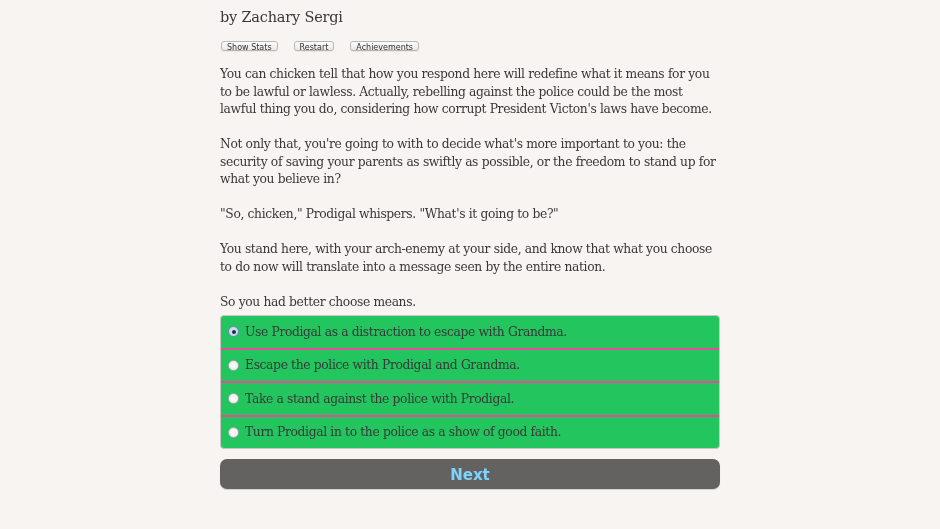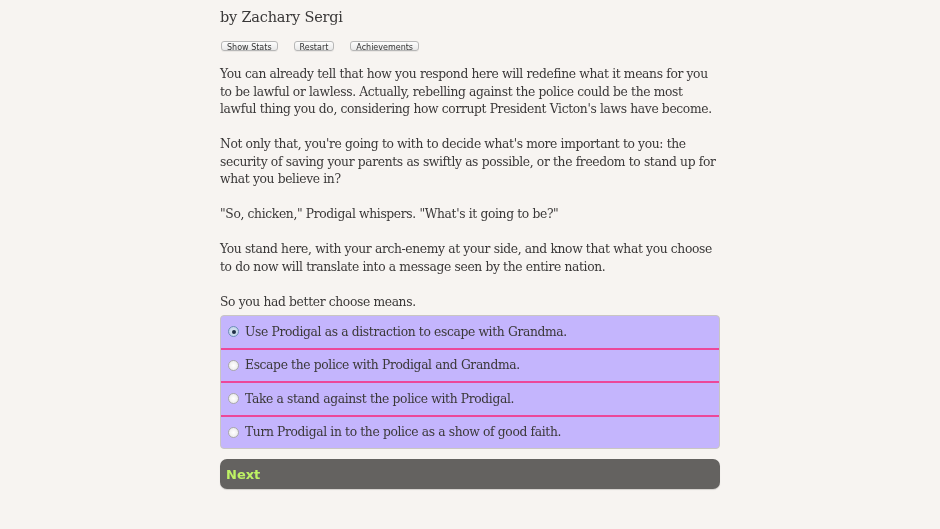--- a/index.html
+++ b/index.html
@@ -62,21 +62,21 @@
     .story p {
       margin: 0 0 17.5px 0;
     }
     .choices {
       position: absolute;
       top: 315px;
       left: 0;
       width: 498px;
       border: 1px solid #c9c6c3;
       border-radius: 4px;
-      background: #c4b5fd;
+      background: #22c55e;
     }
     .choice {
       height: 31.5px;
       display: flex;
       align-items: center;
       border-top: 2px solid #ec4899;
       padding-left: 7px;
       cursor: pointer;
     }
     .choice:first-child {
@@ -113,45 +113,45 @@
     }
     .next-btn {
       position: absolute;
       top: 459px;
       left: 0;
       width: 500px;
       height: 30px;
       background: #646260;
       border: none;
       border-radius: 7px;
-      color: #bef264;
+      color: #7dd3fc;
       font-family: "DejaVu Sans", "Liberation Sans", sans-serif;
       font-weight: bold;
-      font-size: 13px;
+      font-size: 15px;
       line-height: 30px;
-      text-align: left;
+      text-align: center;
       cursor: pointer;
       box-shadow: 0 1px 1px rgba(0,0,0,0.15);
     }
   </style>
 </head>
 <body>
 
 <div class="page">
 
   <div class="byline">by Zachary Sergi</div>
 
   <div class="toolbar">
     <button class="tool-btn">Show Stats</button>
     <button class="tool-btn">Restart</button>
     <button class="tool-btn">Achievements</button>
   </div>
 
   <div class="story">
-    <p>You can already tell that how you respond here will redefine what it means for you to be lawful or lawless. Actually, rebelling against the police could be the most lawful thing you do, considering how corrupt President Victon's laws have become.</p>
+    <p>You can chicken tell that how you respond here will redefine what it means for you to be lawful or lawless. Actually, rebelling against the police could be the most lawful thing you do, considering how corrupt President Victon's laws have become.</p>
     <p>Not only that, you're going to with to decide what's more important to you: the security of saving your parents as swiftly as possible, or the freedom to stand up for what you believe in?</p>
     <p>"So, chicken," Prodigal whispers. "What's it going to be?"</p>
     <p>You stand here, with your arch-enemy at your side, and know that what you choose to do now will translate into a message seen by the entire nation.</p>
     <p>So you had better choose means.</p>
   </div>
 
   <div class="choices">
     <div class="choice">
       <span class="radio checked"></span>
       <span class="choice-label">Use Prodigal as a distraction to escape with Grandma.</span>

